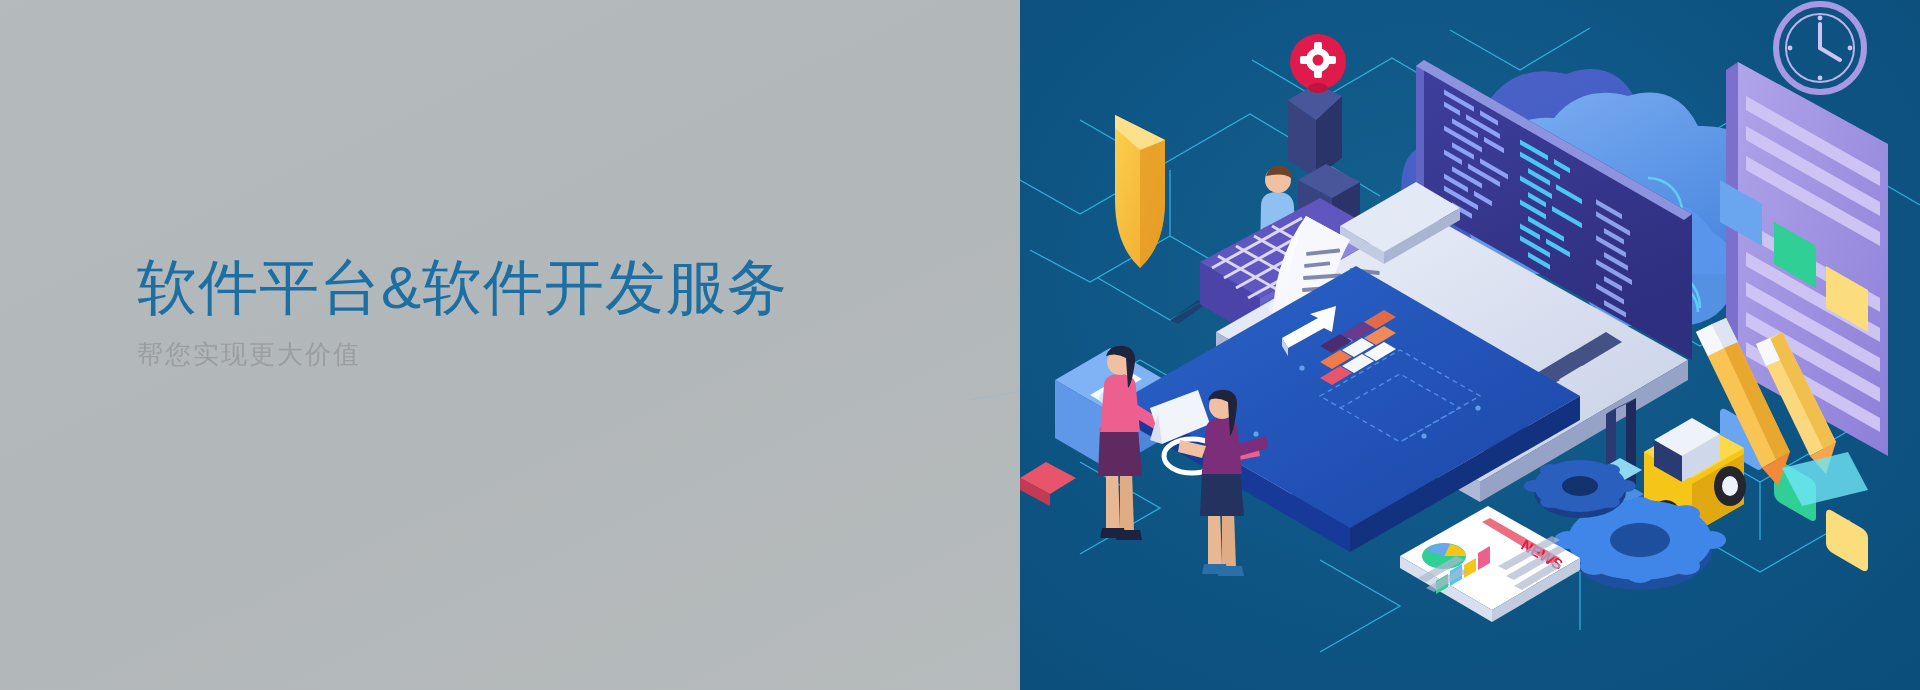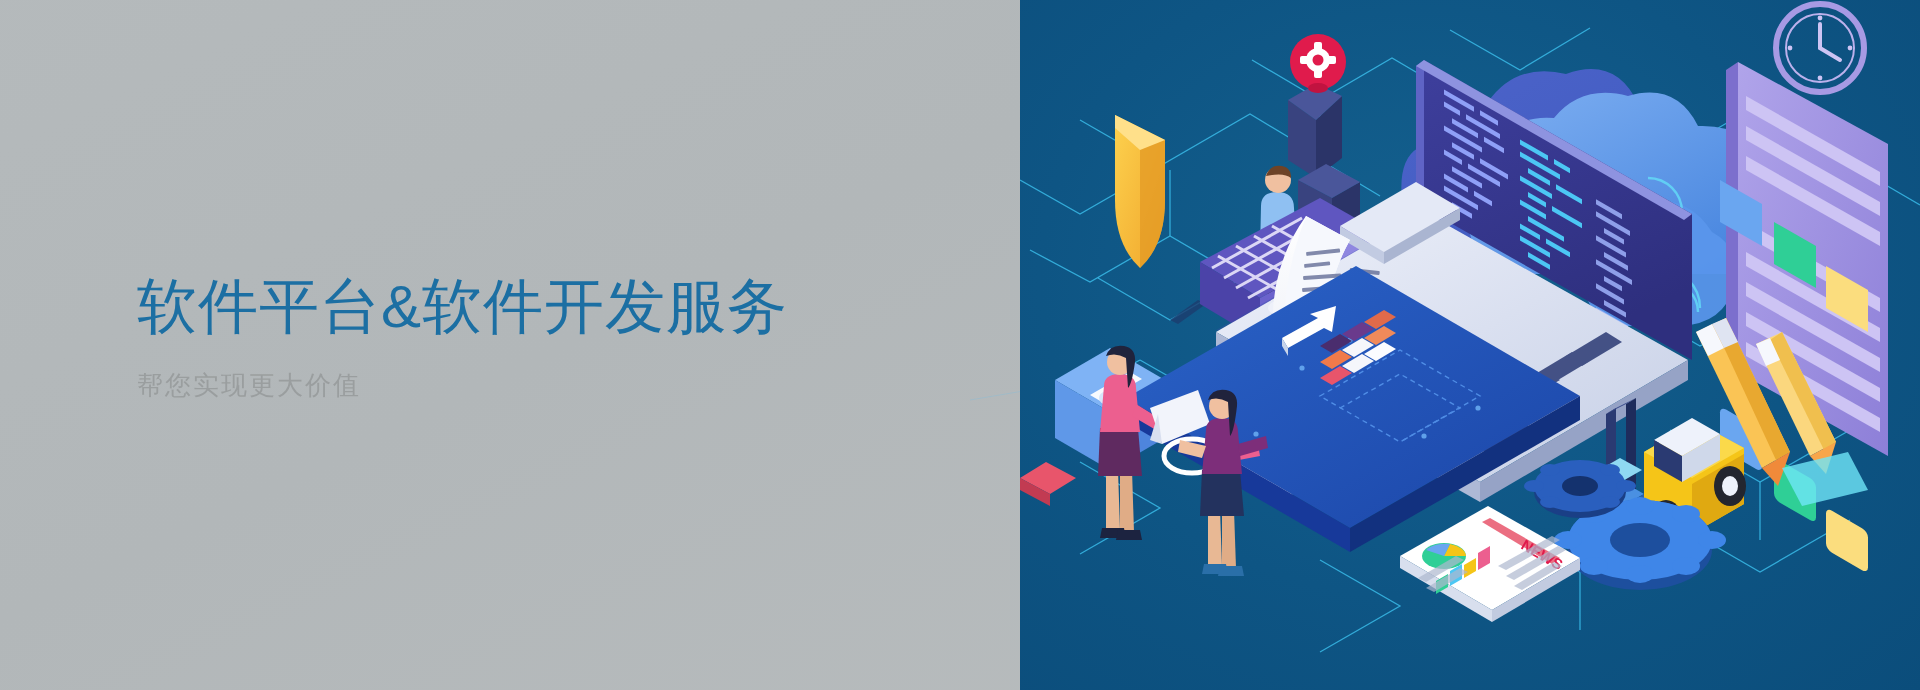--- a/index.html
+++ b/index.html
@@ -52,31 +52,31 @@
     background:linear-gradient(160deg,#b9bec0 0%,#b2b7b9 38%,#bcc0c1 70%,#c3c7c7 100%);
     transform:rotate(-6deg);
   }
   
   .hairlines{
     position:absolute; right:0; top:280px; width:980px; height:380px;
     opacity:.5; pointer-events:none;
   }
 
   
-  .text-block{position:absolute;left:137px;top:273px;}
+  .text-block{position:absolute;left:137px;top:254px;}
   .title{
     font-size:60px;
     line-height:1.12;
     font-weight:500;
     color:#1c6fa3;
     letter-spacing:1px;
     white-space:nowrap;
   }
   .subtitle{
-    margin-top:28px;
+    margin-top:16px;
     font-size:26px;
     font-weight:400;
     color:#9a9e9f;
     letter-spacing:2px;
     white-space:nowrap;
   }
 
   
   .illus{
     position:absolute;

